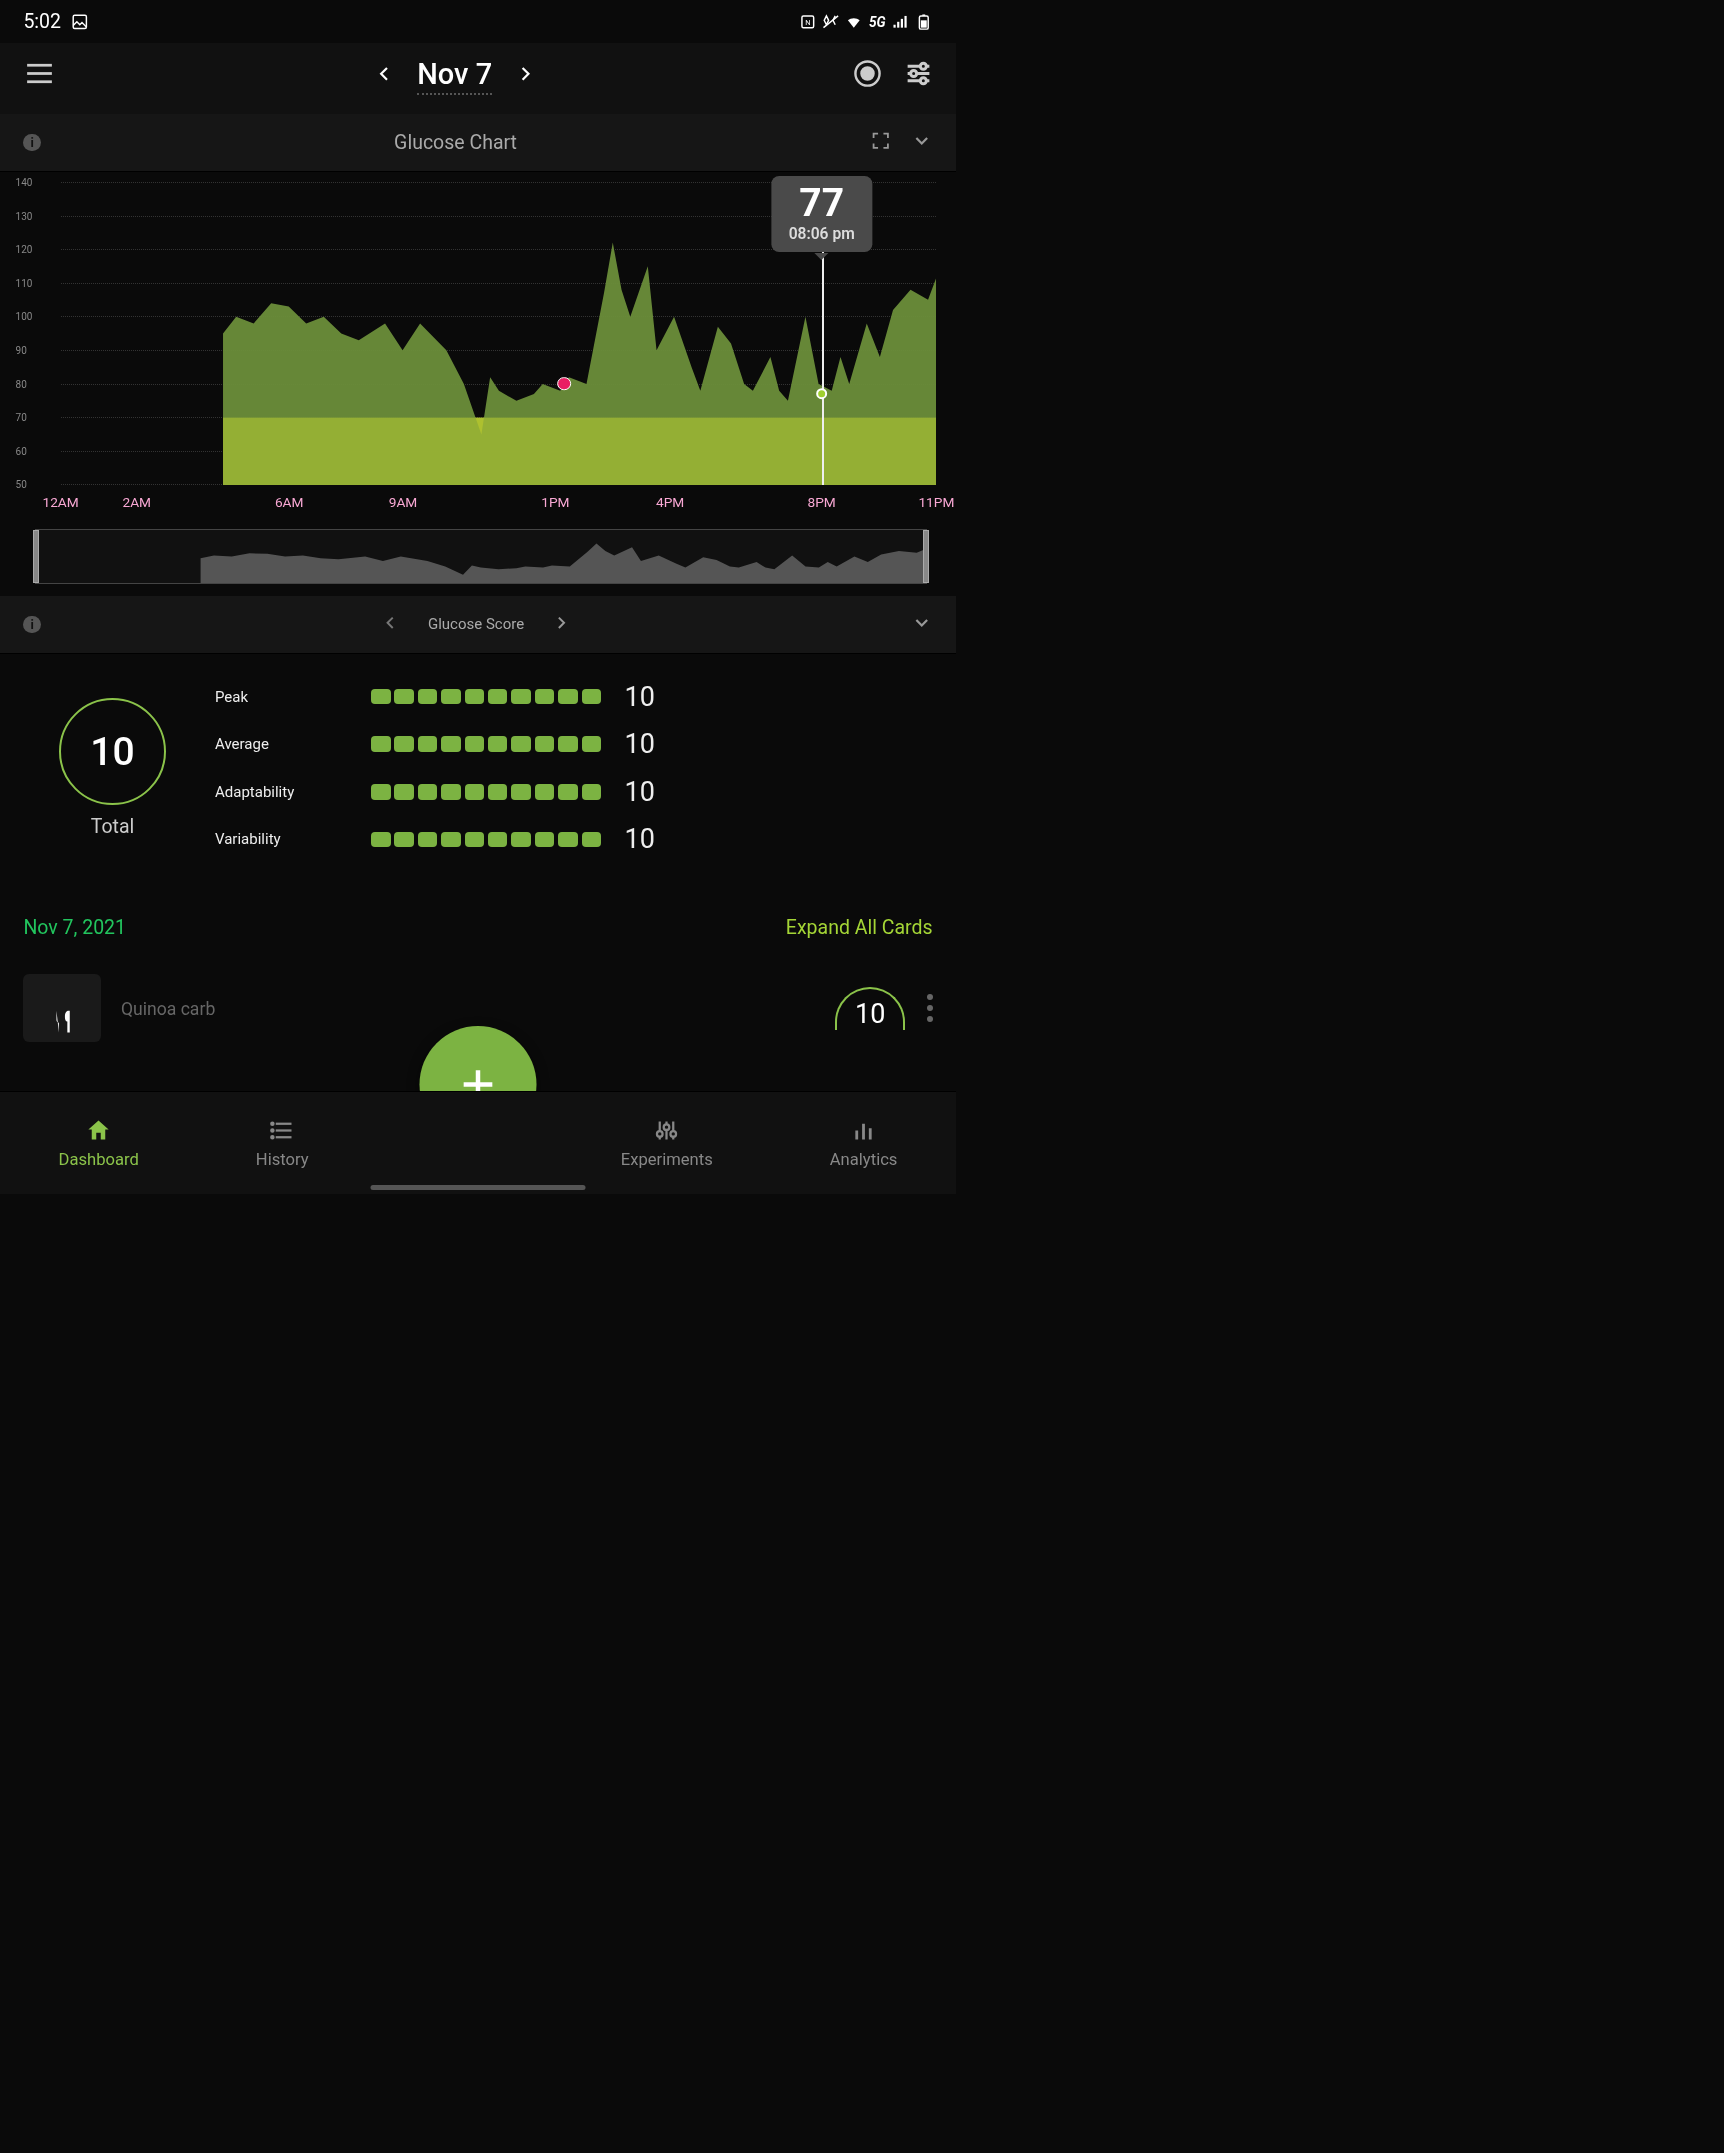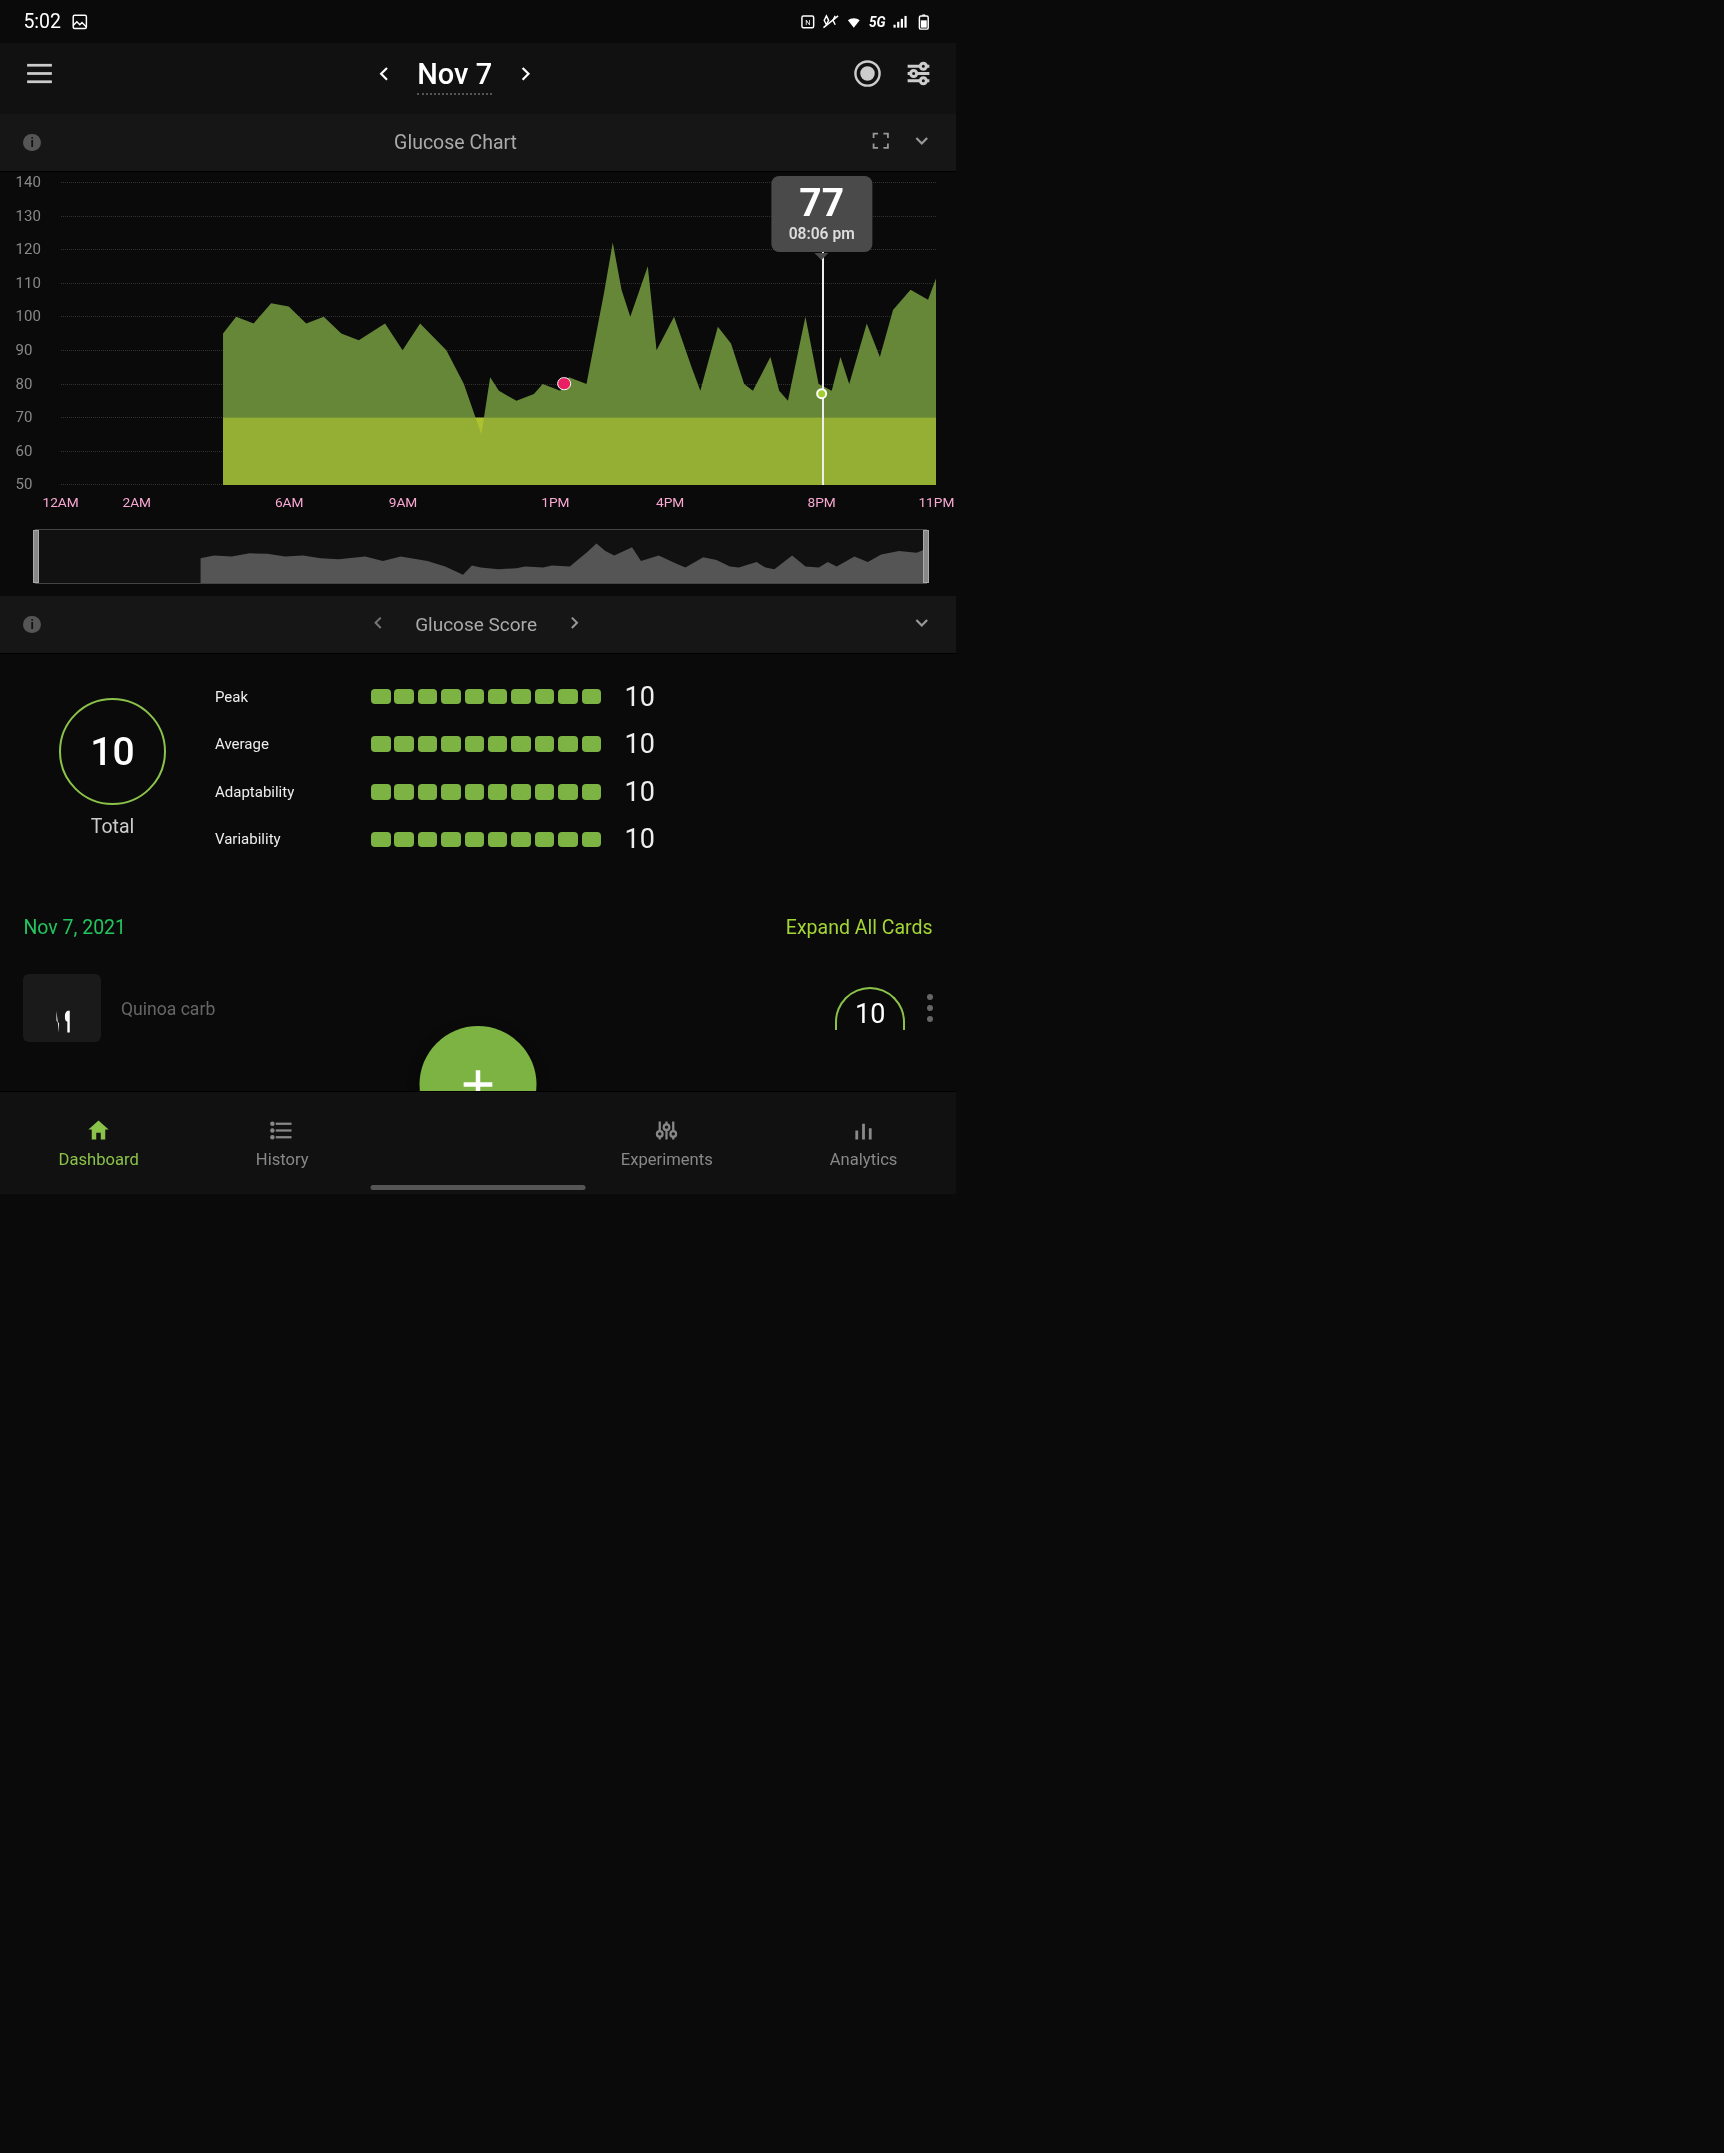--- a/index.html
+++ b/index.html
@@ -46,40 +46,40 @@
     border-bottom: 1px solid #000;
   }
   .section-header .title { color:#aaa; font-size: 19.5px; }
   .section-header .left { display:flex; align-items:center; gap:15.6px;}
   .section-header .right { display:flex; align-items:center; gap:19.5px;}
   .info-circle { width:17.6px; height:17.6px; border-radius:50%; background:#555; color:#111; font-size:12.7px; display:flex; align-items:center; justify-content:center; font-weight:bold;}
 
   
   .chart-wrap { padding: 9.8px 9.8px 0 15.6px; background:#0a0a0a; }
   .chart { position: relative; height: 332px; }
-  .y-tick { position:absolute; left:0; font-size:15px; color:#888; transform:translateY(-50%);}
+  .y-tick { position:absolute; left:0; font-size:10px; color:#888; transform:translateY(-50%);}
   .grid-line { position:absolute; left:45px; right:9.8px; height:0; border-top:1px dotted #333; }
   .x-ticks { position:absolute; left:45px; right:9.8px; bottom:0; height:23.4px;}
   .x-tick { position:absolute; bottom:4px; font-size:13.7px; color:#f9a8d4; transform:translateX(-50%);margin-top:48px;}
   .plot-area { position:absolute; left:45px; right:9.8px; top:0; bottom:29px; }
   .plot-area svg { width:100%; height:100%; display:block;}
   .marker-line { position:absolute; top:0; bottom:0; width:2px; background:#eee;}
   .marker-dot { position:absolute; width:11.7px; height:11.7px; border-radius:50%; background:#a0d030; border:2px solid #fff; transform:translate(-50%,-50%);}
   .pink-dot { position:absolute; width:13.7px; height:13.7px; border-radius:50%; background:#e91e63; border:1px solid #fff; transform:translate(-50%,-50%);}
   .tooltip { position:absolute; background:#4a4a4a; border-radius:7.8px; padding:7.8px 17.6px 9.8px 17.6px; text-align:center; transform:translateX(-50%);}
   .tooltip .val { font-size:39px; font-weight:700; line-height:1;}
   .tooltip .time { font-size:15.6px; font-weight:600; color:#ddd; margin-top:2px;}
   .tooltip::after { content:''; position:absolute; bottom:-7.8px; left:50%; transform:translateX(-50%); border:7.8px solid transparent; border-top-color:#4a4a4a; border-bottom:none;}
 
   .mini-chart { margin: 15.6px 19.5px 11.7px 19.5px; height: 55px; border:1px solid #444; position:relative; background:#111;}
   .mini-chart svg { width:100%; height:100%; display:block;}
   .mini-handle { position:absolute; top:0; bottom:0; width:5.9px; background:#888; border:1px solid #aaa;}
 
   
-  .score-nav { display:flex; align-items:center; justify-content:center; gap:29px; color:#aaa; font-size:19px;}
+  .score-nav { display:flex; align-items:center; justify-content:center; gap:29px; color:#aaa; font-size:15px;}
   .score-body { display:flex; align-items:center; gap:49px; padding: 27px 59px 39px 59px; background:#0a0a0a;}
   .score-ring { width:107px; height:107px; border:2px solid #8bc34a; border-radius:50%; display:flex; align-items:center; justify-content:center; font-size:39px; font-weight:500;}
   .score-total-wrap { text-align:center;}
   .score-total-wrap .lbl { color:#ccc; font-size:19.5px; margin-top:9.8px;}
   .score-rows { flex:1; display:flex; flex-direction:column; gap:15.6px;}
   .score-row { display:flex; align-items:center; gap: 0; }
   .score-row .name { width:156px; color:#eee; font-size:15px;}
   .score-row .pips { display:flex; gap:3.9px; width: 234px;}
   .pip { width:19.5px; height:15.6px; border-radius:3.9px; background:#7cb342;}
   .score-row .val { font-size:27px; color:#eee; margin-left:19.5px;}

